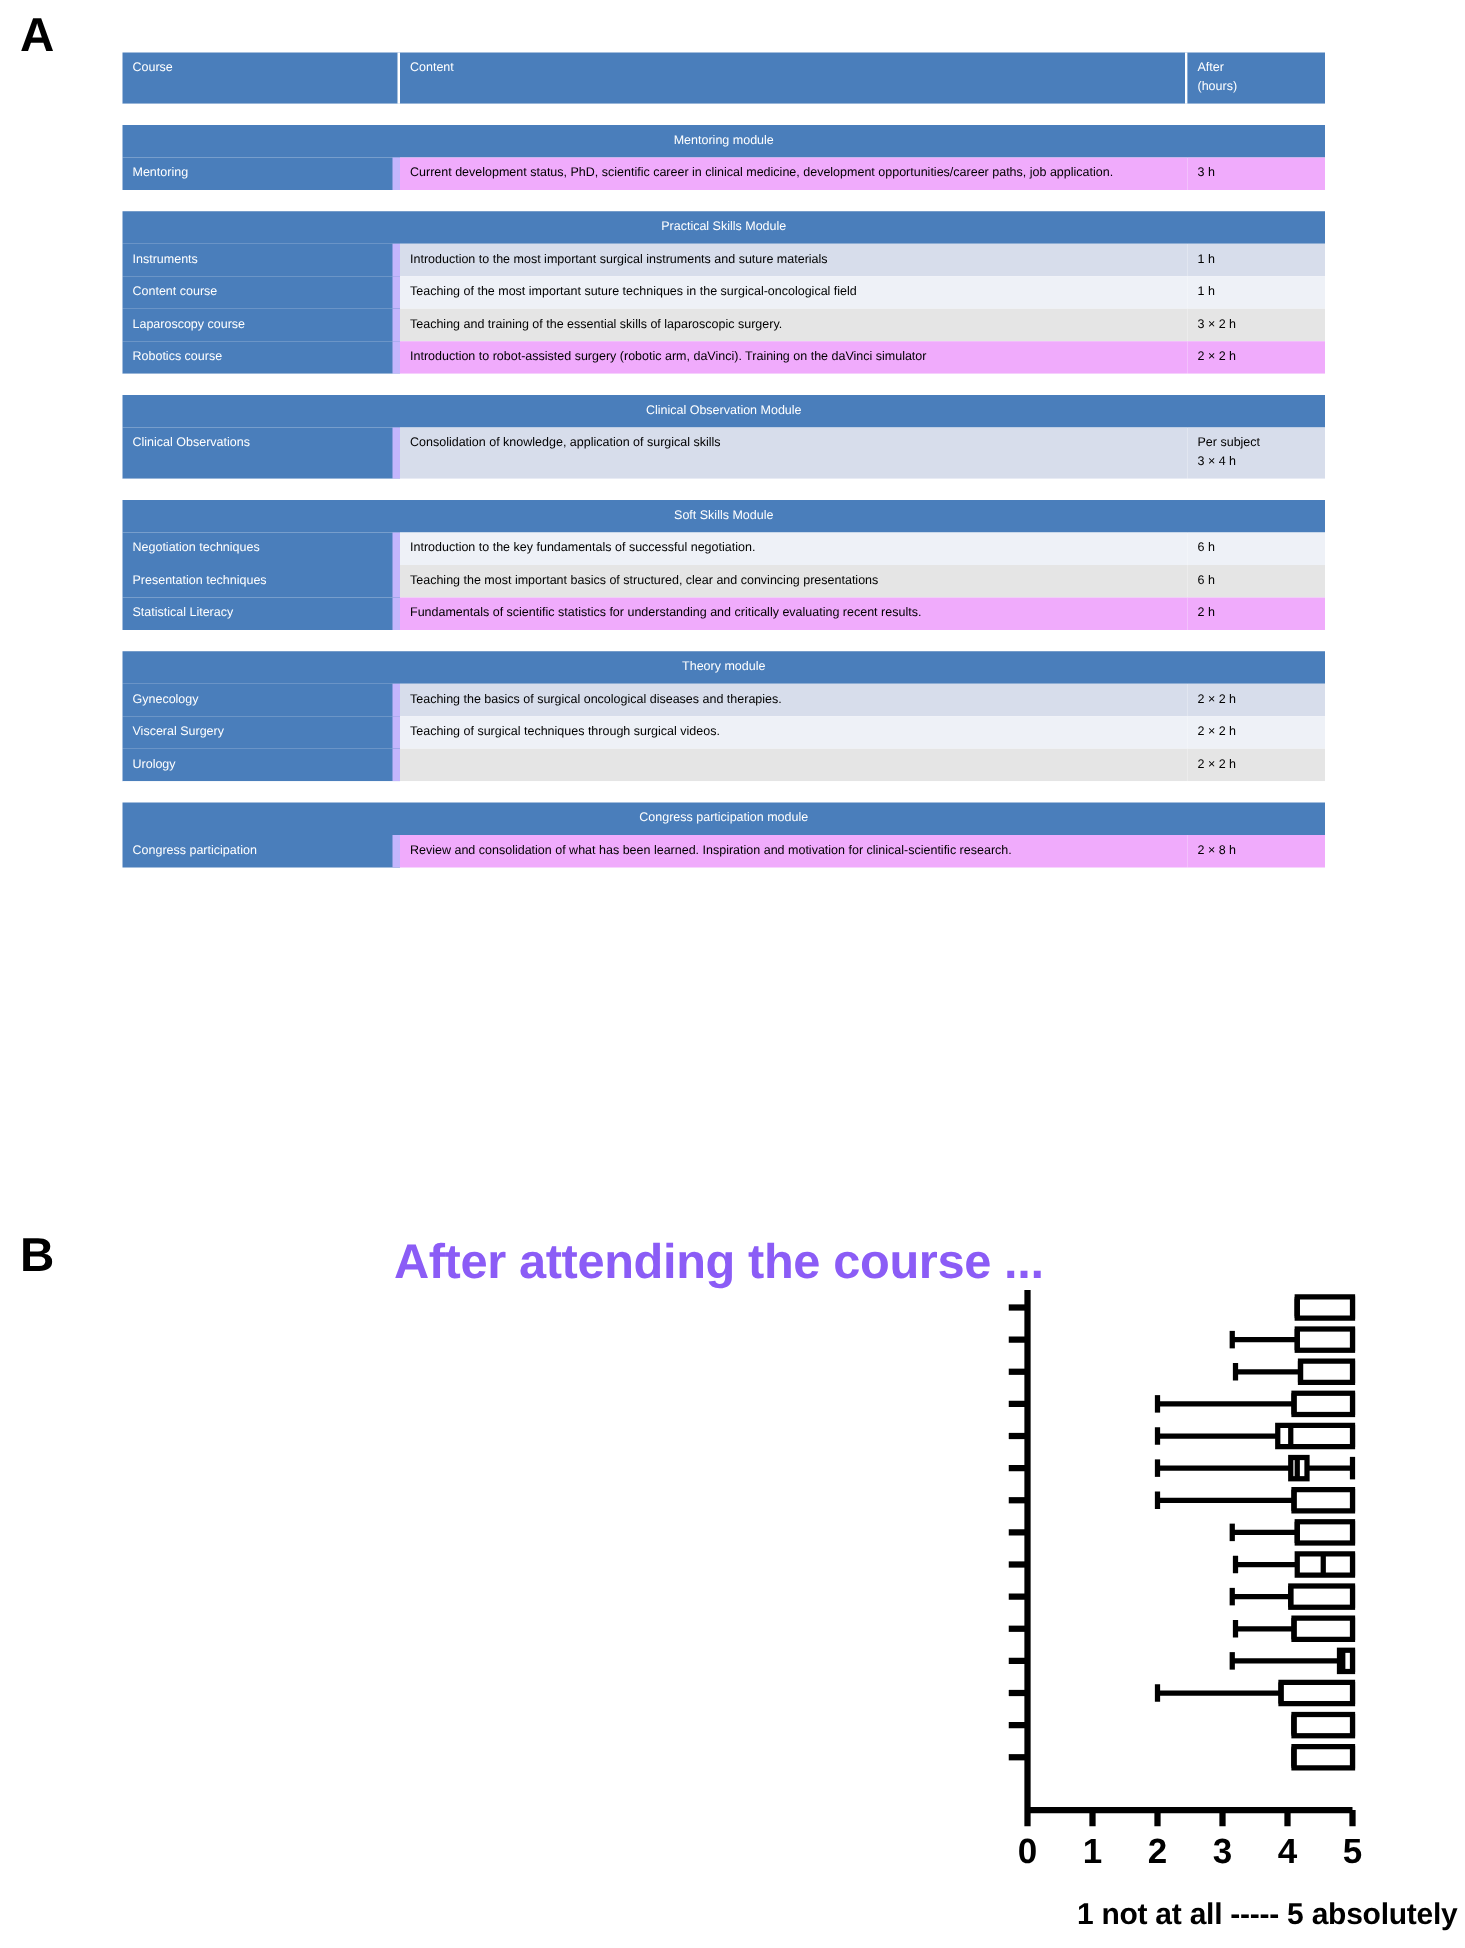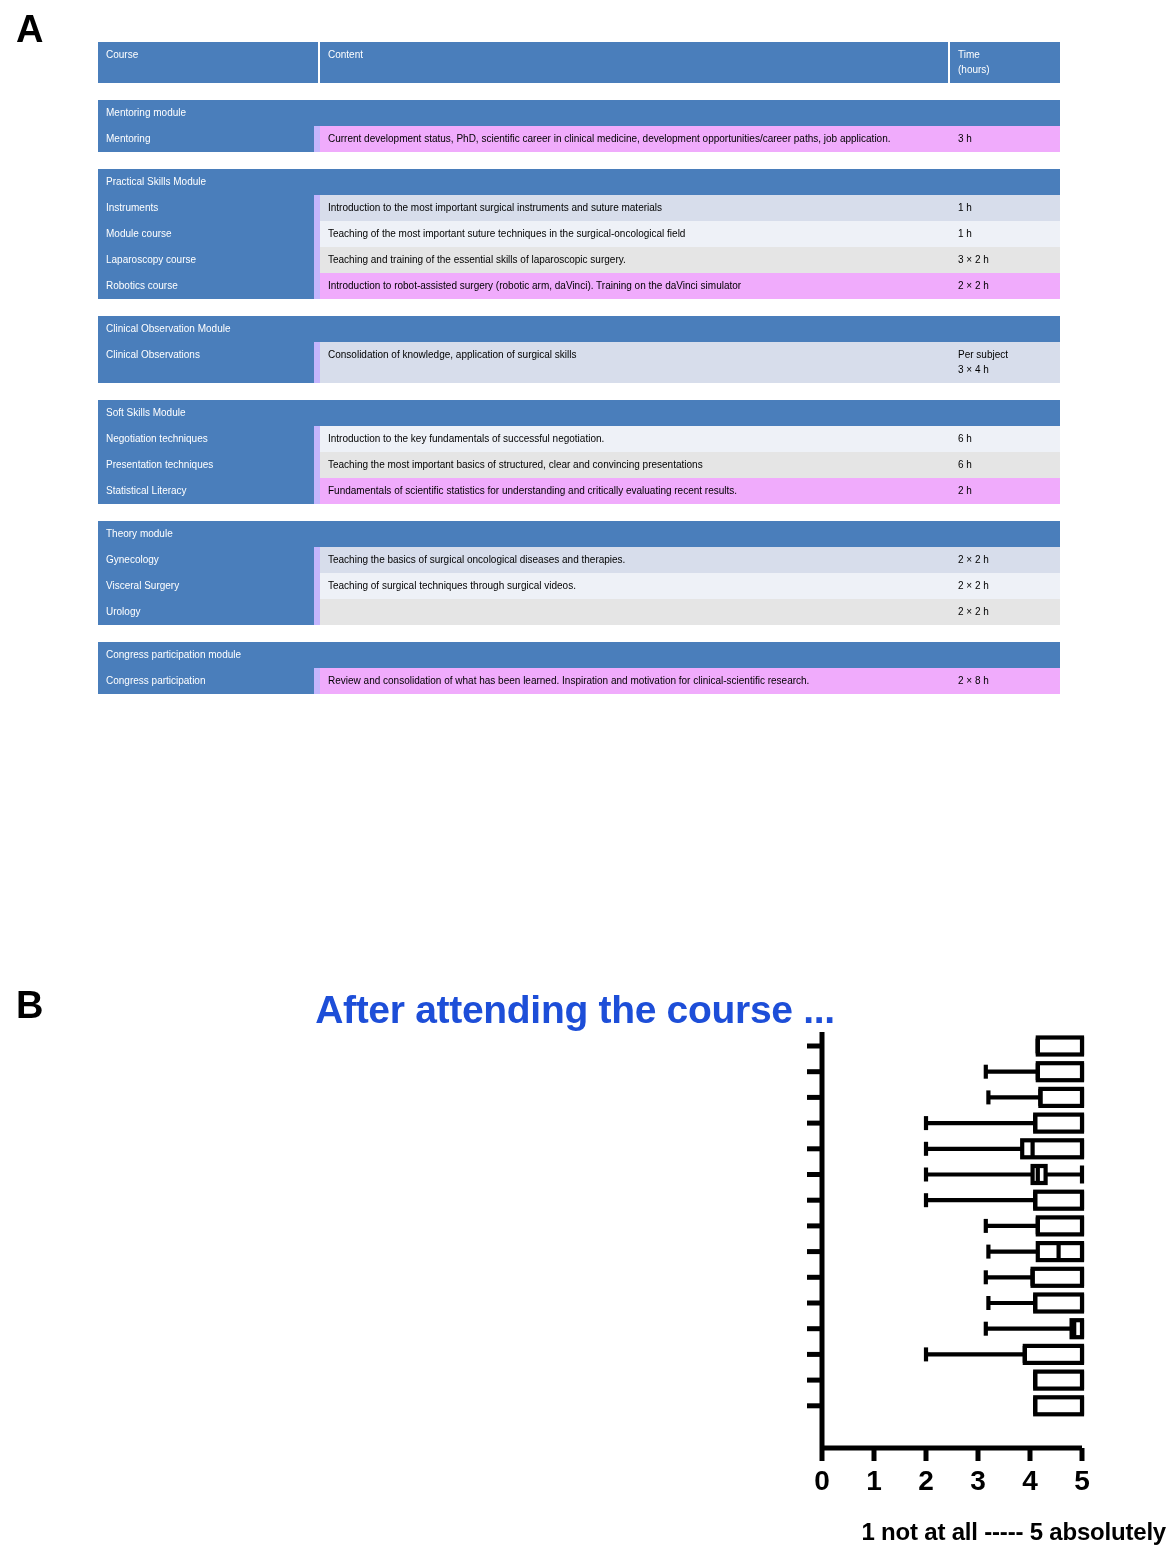--- a/index.html
+++ b/index.html
@@ -14,37 +14,37 @@
   #tableA{position:absolute;left:98px;top:42px;width:962px;border-collapse:separate;border-spacing:0;table-layout:fixed;}
   #tableA td{vertical-align:top;padding:5px 8px 6px 8px;font-size:10px;line-height:1.50;}
   .c-course{width:222px;}
   .c-content{width:630px;}
   .c-time{width:110px;}
 
   .hdr td{background:#4a7ebb;color:#ffffff;font-size:14.3px;}
   .hdr .c-course{border-right:2px solid #ffffff;}
   .hdr .c-content{border-right:2px solid #ffffff;}
 
-  .modrow td{background:#4a7ebb;color:#ffffff;font-size:15px;padding-top:4px;padding-bottom:4px;}
+  .modrow td{background:#4a7ebb;color:#ffffff;font-size:15px;padding-top:4px;padding-bottom:4px;text-align:center;}
 
   .courseCell{background:#4a7ebb;color:#ffffff;border-right:6px solid #c4b5fd;}
   .contentCell{color:#000000;text-align:justify;}
   .timeCell{color:#000000;}
   .contentCell.nojust{text-align:left;}
 
   .shadeA .contentCell,.shadeA .timeCell{background:#f0abfc;}
   .shadeB .contentCell,.shadeB .timeCell{background:#d7ddeb;}
   .shadeC .contentCell,.shadeC .timeCell{background:#e5e5e5;}
   .shadeD .contentCell,.shadeD .timeCell{background:#eef1f7;}
 
   .spacer td{height:6px;padding:0;background:#ffffff;}
 
   
   #panelB{position:absolute;left:0;top:980px;width:1172px;height:578px;}
-  #chart-title{position:absolute;left:0;top:8px;width:1150px;text-align:center;font-size:39px;font-weight:bold;color:#1d4ed8;letter-spacing:-0.3px;}
+  #chart-title{position:absolute;left:0;top:8px;width:1150px;text-align:center;font-size:39px;font-weight:bold;color:#8b5cf6;letter-spacing:-0.3px;}
   #chart-svg{position:absolute;left:0;top:0;}
   #cat-labels{position:absolute;left:0px;top:0px;width:805px;}
   #xaxis-caption{position:absolute;left:0;top:1518px;width:1166px;text-align:right;font-size:24px;font-weight:bold;color:#000;letter-spacing:-0.2px;}
   .tick-num{position:absolute;font-size:28px;font-weight:bold;color:#000;text-align:center;width:40px;}
 </style>
 </head>
 <body>
 
 <div class="panel-letter" id="letter-a">A</div>
 
@@ -52,21 +52,21 @@
   <colgroup>
       <col class="c-course">
       <col class="c-content">
       <col class="c-time">
     </colgroup>
   <tbody id="tableA-body">
       <tr class="hdr">
         <td class="c-course">Course</td>
         <td class="c-content">Content</td>
         <td class="c-time">
-          <div>Time</div>
+          <div>After</div>
           <div>(hours)</div>
         </td>
       </tr>
       <tr class="spacer">
         <td colspan="3"></td>
       </tr>
       <tr class="modrow">
         <td colspan="3">Mentoring module</td>
       </tr>
       <tr class="shadeA">
@@ -79,21 +79,21 @@
       </tr>
       <tr class="modrow">
         <td colspan="3">Practical Skills Module</td>
       </tr>
       <tr class="shadeB">
         <td class="courseCell">Instruments</td>
         <td class="contentCell">Introduction to the most important surgical instruments and suture materials</td>
         <td class="timeCell">1 h</td>
       </tr>
       <tr class="shadeD">
-        <td class="courseCell">Module course</td>
+        <td class="courseCell">Content course</td>
         <td class="contentCell">Teaching of the most important suture techniques in the surgical-oncological field</td>
         <td class="timeCell">1 h</td>
       </tr>
       <tr class="shadeC">
         <td class="courseCell">Laparoscopy course</td>
         <td class="contentCell nojust">Teaching and training of the essential skills of laparoscopic surgery.</td>
         <td class="timeCell">3 × 2 h</td>
       </tr>
       <tr class="shadeA">
         <td class="courseCell">Robotics course</td>

